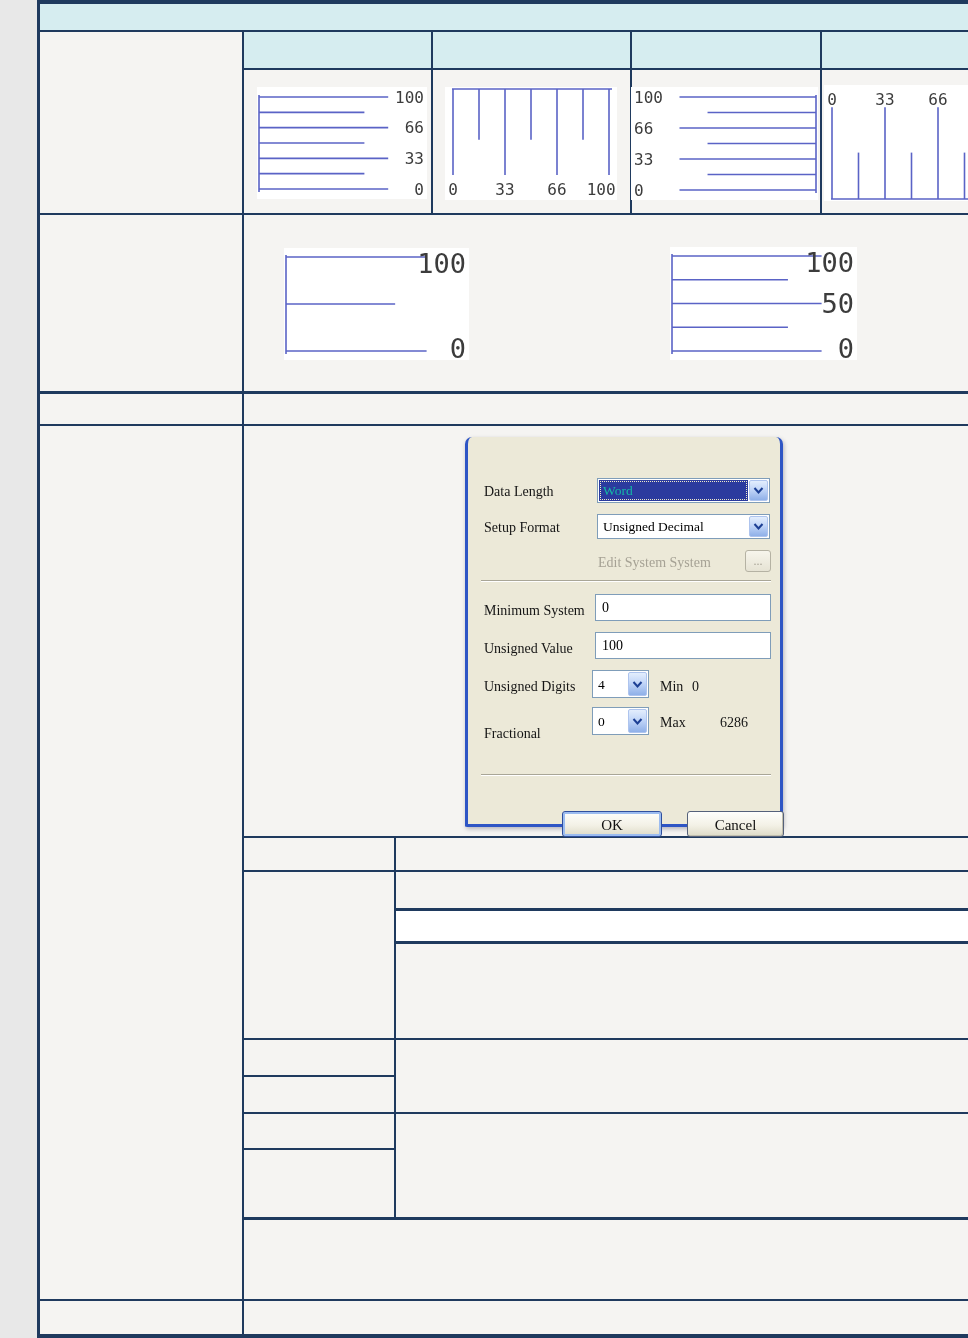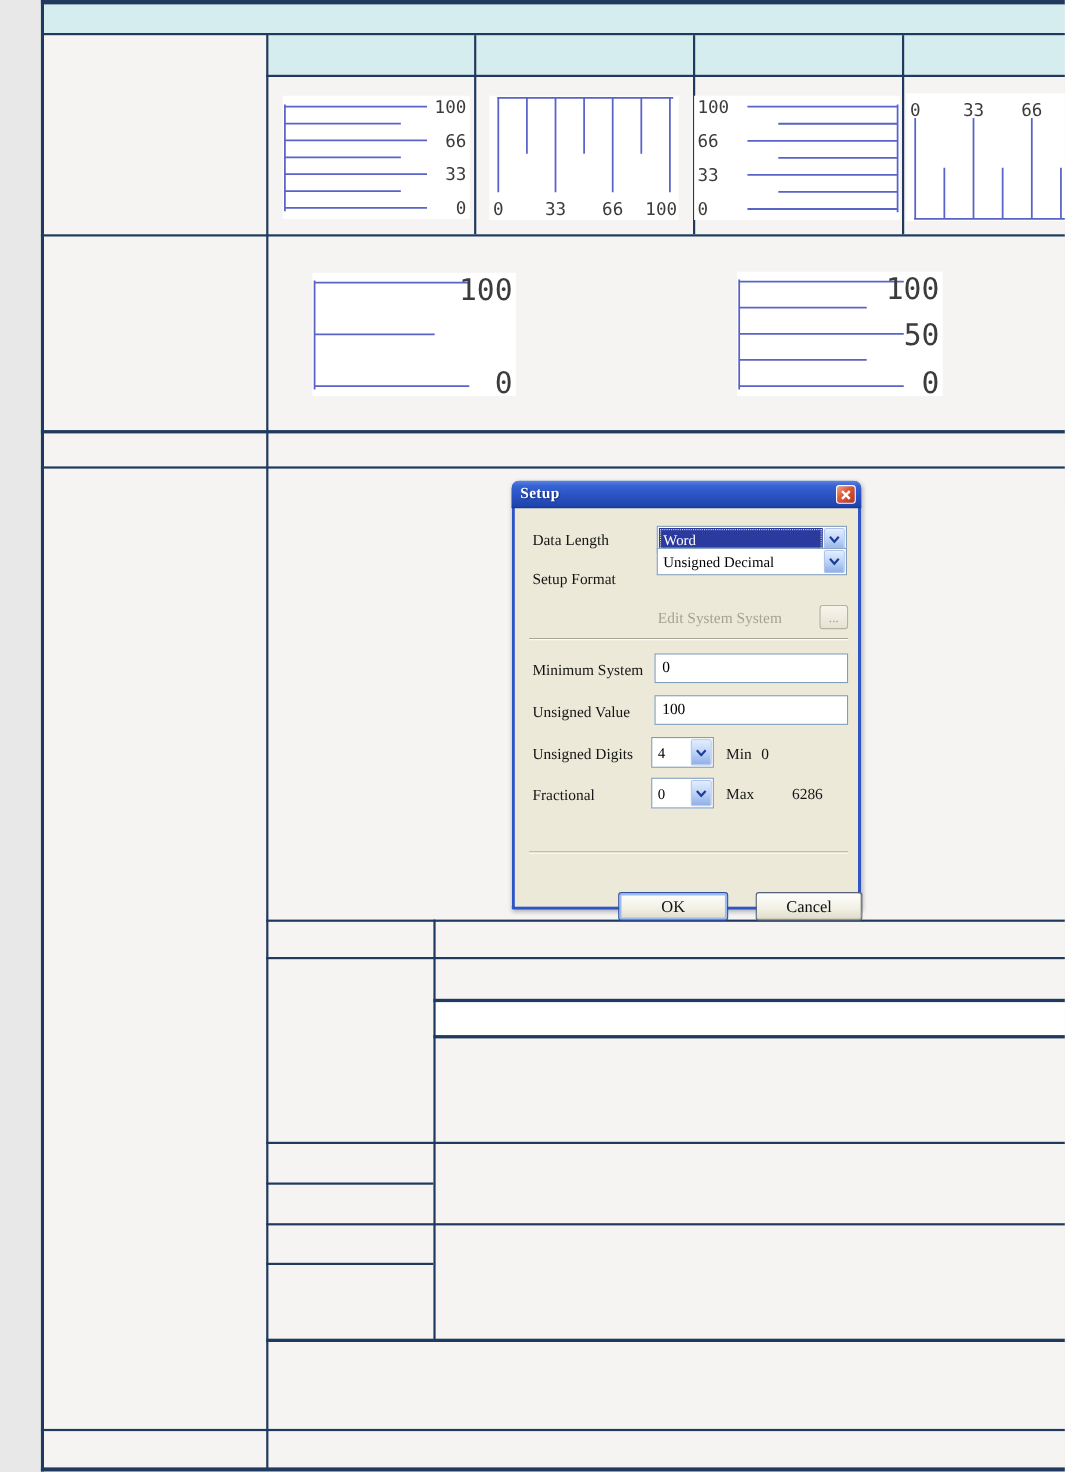--- a/index.html
+++ b/index.html
@@ -79,21 +79,21 @@
   .dlg-body { position:absolute; left:0; top:25px; right:0; bottom:0;text-decoration:underline; }
   .dlg-label { position:absolute; left:16px; font-size:14px; color:#141414; white-space:nowrap; }
   .dis-label { color:#a6a295; }
   .hint { position:absolute; font-size:14px; color:#141414; }
   .combo {
     position:absolute; background:#ffffff; border:1px solid #7f9db9;
     display:flex; align-items:stretch; padding:1px;
   }
   .combo-val { flex:1; font-size:13.5px; color:#000; padding:3px 2px 0 4px; overflow:hidden; white-space:nowrap; }
   .combo-val.sel {
-    background:#2b3a9e; color:#ffffff; outline:1px dotted #efe9c8; outline-offset:-2px;
+    background:#2b3a9e; color:#14b8a6; outline:1px dotted #efe9c8; outline-offset:-2px;
   }
   .combo-btn {
     width:19px; margin-left:1px; border-radius:2px;
     border:1px solid #aec4ee;
     background:linear-gradient(180deg,#e3eefd 0%,#c2d6f8 45%,#8fb0e8 100%);
     display:flex; align-items:center; justify-content:center;
   }
   .txt {
     position:absolute; border:1px solid #7f9db9; background:#ffffff;
     font-family:"Liberation Serif", serif; font-size:14px; color:#000;
@@ -244,42 +244,34 @@
         <text x="184" y="24.57" fill="#3c3c3c" font-size="27" font-family="&quot;DejaVu Sans Mono&quot;, monospace" text-anchor="end">100</text>
         <line x1="2" y1="32.75" x2="117.94" y2="32.75" stroke="#5a63c6" stroke-width="1.6"></line>
         <line x1="2" y1="56.5" x2="151.6" y2="56.5" stroke="#5a63c6" stroke-width="1.6"></line>
         <text x="184" y="66.22" fill="#3c3c3c" font-size="27" font-family="&quot;DejaVu Sans Mono&quot;, monospace" text-anchor="end">50</text>
         <line x1="2" y1="80.25" x2="117.94" y2="80.25" stroke="#5a63c6" stroke-width="1.6"></line>
         <line x1="2" y1="104" x2="151.6" y2="104" stroke="#5a63c6" stroke-width="1.6"></line>
         <text x="184" y="110.57" fill="#3c3c3c" font-size="27" font-family="&quot;DejaVu Sans Mono&quot;, monospace" text-anchor="end">0</text>
       </svg></div>
 
   <div class="dialog">
-    <div class="titlebar">
-      <span class="title-text">Setup</span>
-      <span class="closebtn">
-        <svg width="10" height="10" viewBox="0 0 10 10">
-          <path d="M1.5 1.5 L8.5 8.5 M8.5 1.5 L1.5 8.5" stroke="#ffffff" stroke-width="2.2" fill="none"></path>
-        </svg>
-      </span>
-    </div>
     <div class="dlg-body">
 
       <span class="dlg-label" style="top:22px">Data Length</span>
       <div class="combo" style="left:129px;top:16px;width:173px;height:25px">
         <span class="combo-val sel">Word</span>
         <span class="combo-btn">
           <svg width="11" height="7" viewBox="0 0 11 7">
             <path d="M1.5 1 L5.5 5.5 L9.5 1" fill="none" stroke="#1c3f94" stroke-width="2"></path>
           </svg>
         </span>
       </div>
 
       <span class="dlg-label" style="top:58px">Setup Format</span>
-      <div class="combo" style="left:129px;top:36px;width:173px;height:25px">
+      <div class="combo" style="left:129px;top:52px;width:173px;height:25px">
         <span class="combo-val">Unsigned Decimal</span>
         <span class="combo-btn">
           <svg width="11" height="7" viewBox="0 0 11 7">
             <path d="M1.5 1 L5.5 5.5 L9.5 1" fill="none" stroke="#1c3f94" stroke-width="2"></path>
           </svg>
         </span>
       </div>
 
       <span class="dlg-label dis-label" style="left:130px;top:93px">Edit System System</span>
       <button class="dots-btn" style="top:88px">...</button>
@@ -297,21 +289,21 @@
         <span class="combo-val" style="padding-top:5px">4</span>
         <span class="combo-btn">
           <svg width="11" height="7" viewBox="0 0 11 7">
             <path d="M1.5 1 L5.5 5.5 L9.5 1" fill="none" stroke="#1c3f94" stroke-width="2"></path>
           </svg>
         </span>
       </div>
       <span class="hint" style="left:192px;top:217px">Min</span>
       <span class="hint" style="left:224px;top:217px">0</span>
 
-      <span class="dlg-label" style="top:254px">Fractional</span>
+      <span class="dlg-label" style="top:264px">Fractional</span>
       <div class="combo" style="left:124px;top:245px;width:57px;height:28px">
         <span class="combo-val" style="padding-top:5px">0</span>
         <span class="combo-btn">
           <svg width="11" height="7" viewBox="0 0 11 7">
             <path d="M1.5 1 L5.5 5.5 L9.5 1" fill="none" stroke="#1c3f94" stroke-width="2"></path>
           </svg>
         </span>
       </div>
       <span class="hint" style="left:192px;top:253px">Max</span>
       <span class="hint" style="left:252px;top:253px">6286</span>

